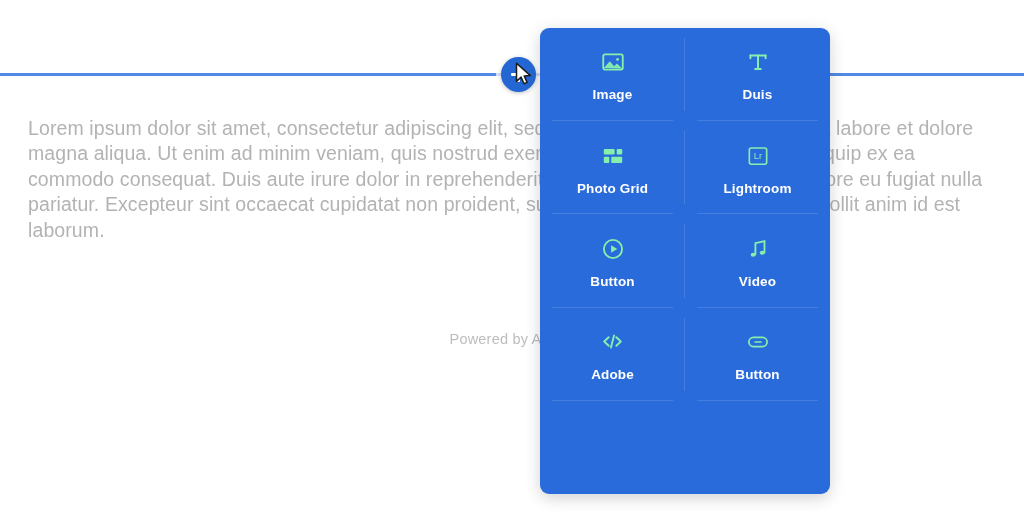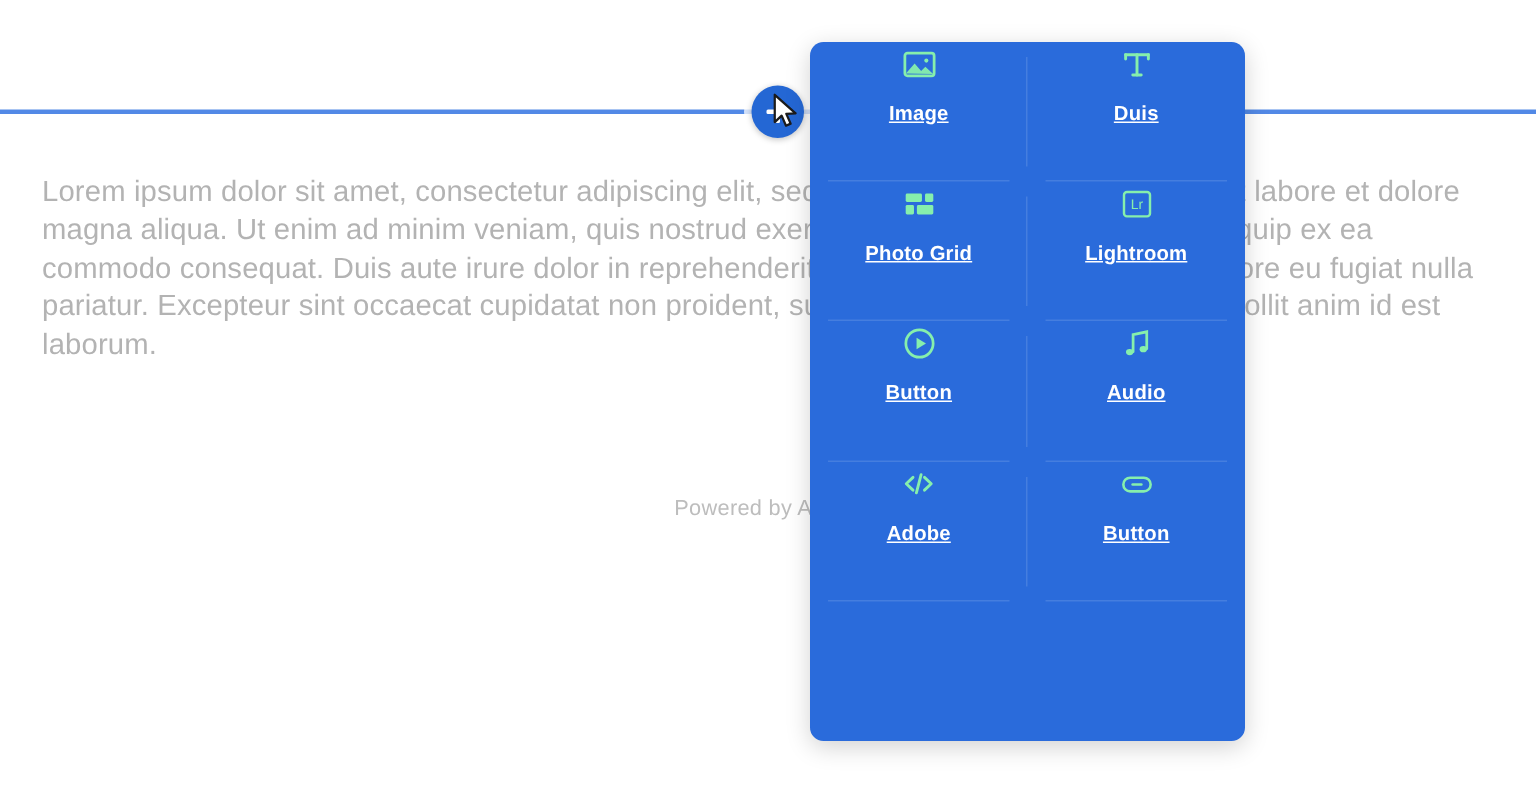--- a/index.html
+++ b/index.html
@@ -103,25 +103,25 @@
     display: grid;
     grid-template-columns: 1fr 1fr;
     grid-template-rows: repeat(5, 1fr);
     overflow: hidden;
   }
   .panel-item {
     position: relative;
     display: flex;
     flex-direction: column;
     align-items: center;
+    justify-content: center;
     gap: 11px;
     color: #ffffff;
     cursor: pointer;
     box-sizing: border-box;
-    text-decoration: underline;
   }
   
   .panel-item::after {
     content: "";
     position: absolute;
     left: 12px;
     right: 12px;
     bottom: 0;
     height: 1px;
     background: rgba(255,255,255,0.13);
@@ -236,21 +236,21 @@
   </div>
 
   <div class="panel-item">
     <span class="pi-icon">
       <svg width="26" height="26" viewBox="0 0 24 24" fill="none" stroke="currentColor" stroke-width="1.7" stroke-linecap="round">
         <path d="M9.6 17 L9.6 6.6 L18 4.8 L18 15.2"></path>
         <ellipse cx="7.5" cy="17.3" rx="2.3" ry="1.9" fill="currentColor" stroke="none"></ellipse>
         <ellipse cx="15.9" cy="15.5" rx="2.3" ry="1.9" fill="currentColor" stroke="none"></ellipse>
       </svg>
     </span>
-    <span class="pi-label">Audio</span>
+    <span class="pi-label">Video</span>
   </div>
 
   <div class="panel-item col-left">
     <span class="pi-icon">
       <svg width="27" height="27" viewBox="0 0 24 24" fill="none" stroke="currentColor" stroke-width="1.7" stroke-linecap="round" stroke-linejoin="round">
         <path d="M8.6 8.2 L4.6 12 L8.6 15.8"></path>
         <path d="M15.4 8.2 L19.4 12 L15.4 15.8"></path>
         <path d="M13.4 6.6 L10.6 17.4"></path>
       </svg>
     </span>

